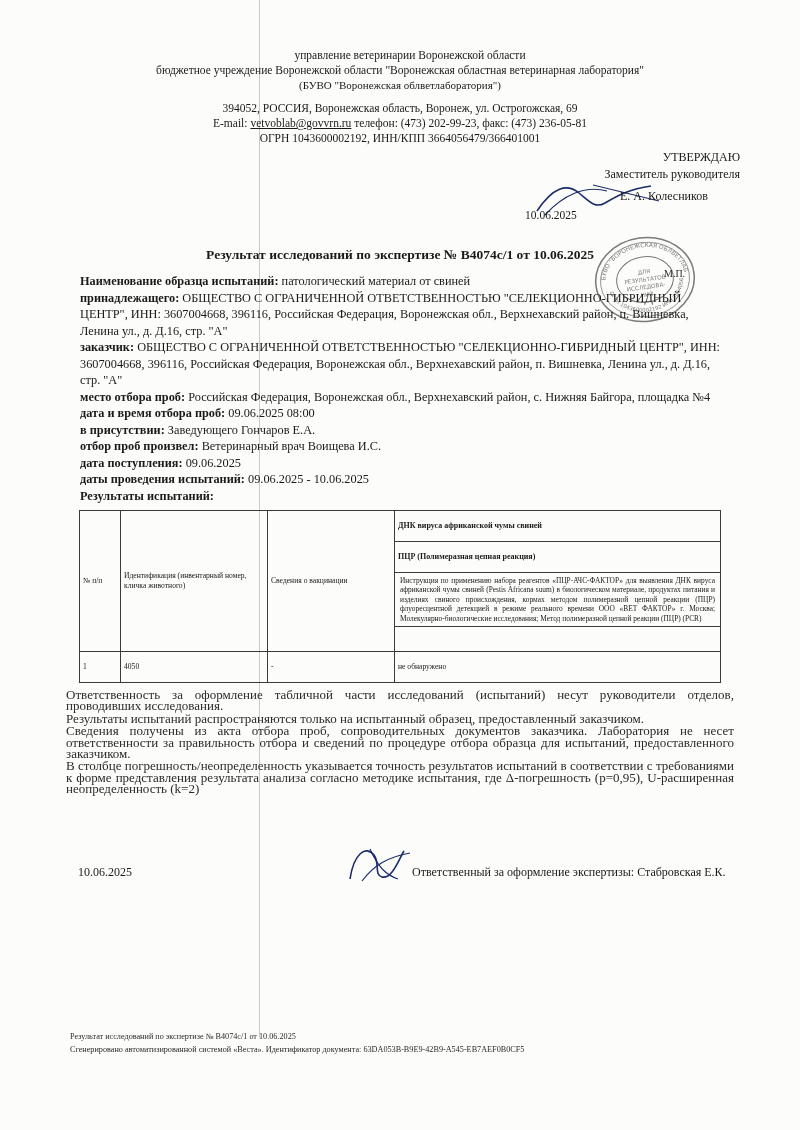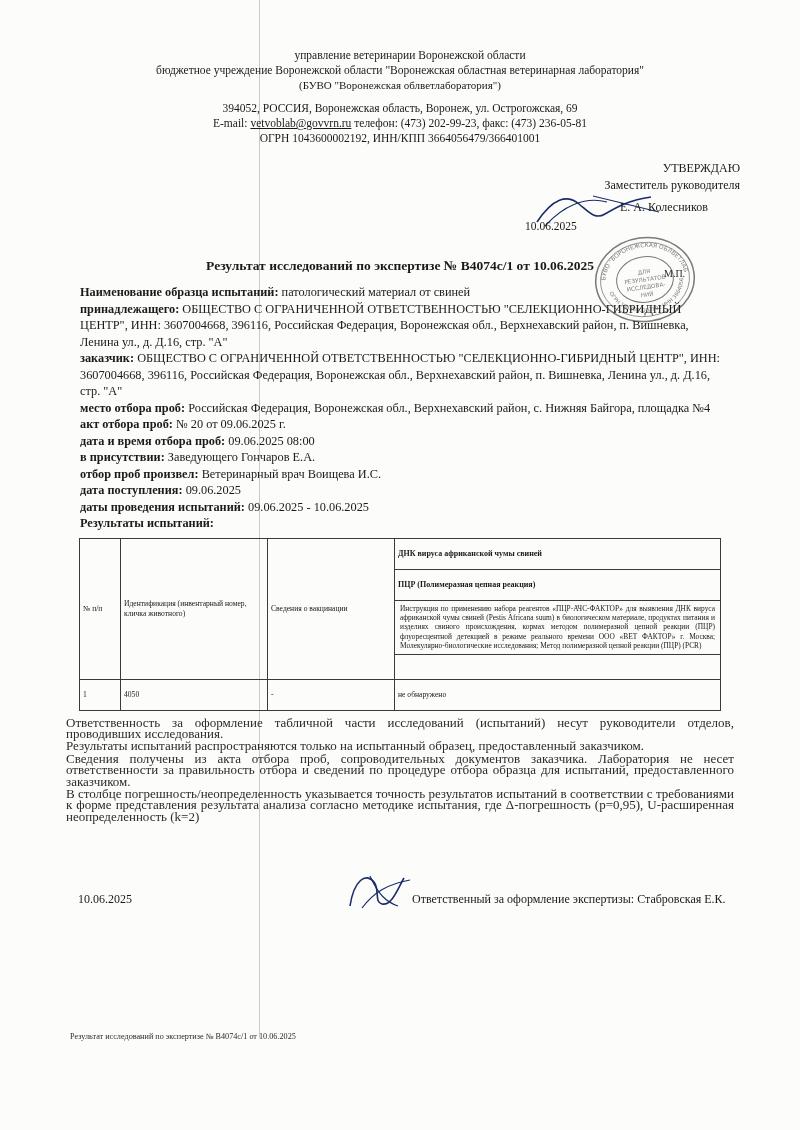--- a/index.html
+++ b/index.html
@@ -43,21 +43,21 @@
   .hdr .l1 { font-size: 11.5px; margin-left: 20px; }
   .hdr .l2 { font-size: 11.5px; }
   .hdr .l3 { font-size: 11px; }
   .hdr .l4 { font-size: 11.5px; margin-top: 8px; }
   .hdr .l5 { font-size: 11.5px; }
   .hdr .l6 { font-size: 11.5px; }
   .underline-link {
     text-decoration: underline;
   }
   .approve {
-    margin-top: 14px;
+    margin-top: 3px;
     text-align: right;
     padding-right: 60px;
     font-size: 12px;
     line-height: 17px;
   }
   .sign-row {
     position: relative;
     height: 46px;
   }
   .sign-date {
@@ -232,24 +232,20 @@
       </p>
       <p class="ln">
         <span class="b">заказчик:</span>
         <span>ОБЩЕСТВО С ОГРАНИЧЕННОЙ ОТВЕТСТВЕННОСТЬЮ "СЕЛЕКЦИОННО-ГИБРИДНЫЙ ЦЕНТР", ИНН: 3607004668, 396116, Российская Федерация, Воронежская обл., Верхнехавский район, п. Вишневка, Ленина ул., д. Д.16, стр. "А"</span>
       </p>
       <p class="ln">
         <span class="b">место отбора проб:</span>
         <span>Российская Федерация, Воронежская обл., Верхнехавский район, с. Нижняя Байгора, площадка №4</span>
       </p>
       <p class="ln">
-        <span class="b">акт отбора проб:</span>
-        <span>№ 20 от 09.06.2025 г.</span>
-      </p>
-      <p class="ln">
         <span class="b">дата и время отбора проб:</span>
         <span>09.06.2025 08:00</span>
       </p>
       <p class="ln">
         <span class="b">в присутствии:</span>
         <span>Заведующего Гончаров Е.А.</span>
       </p>
       <p class="ln">
         <span class="b">отбор проб произвел:</span>
         <span>Ветеринарный врач Воищева И.С.</span>
@@ -305,15 +301,16 @@
         <path d="M22 42 C34 26, 48 18, 70 14" stroke="#1b2d6b" stroke-width="1.2" fill="none"></path>
         <path d="M30 10 C38 28, 46 36, 58 40" stroke="#1b2d6b" stroke-width="1.1" fill="none"></path>
       </svg>
       <div class="footer-resp">Ответственный за оформление экспертизы: Стабровская Е.К.</div>
     </div>
 
   </div>
 
   <div class="bottom">
     <div>Результат исследований по экспертизе № В4074с/1 от 10.06.2025</div>
+    <div>Сгенерировано автоматизированной системой «Веста». Идентификатор документа: 63DA053B-B9E9-42B9-A545-EB7AEF0B0CF5</div>
   </div>
 
 </div>
 
 </body></html>

